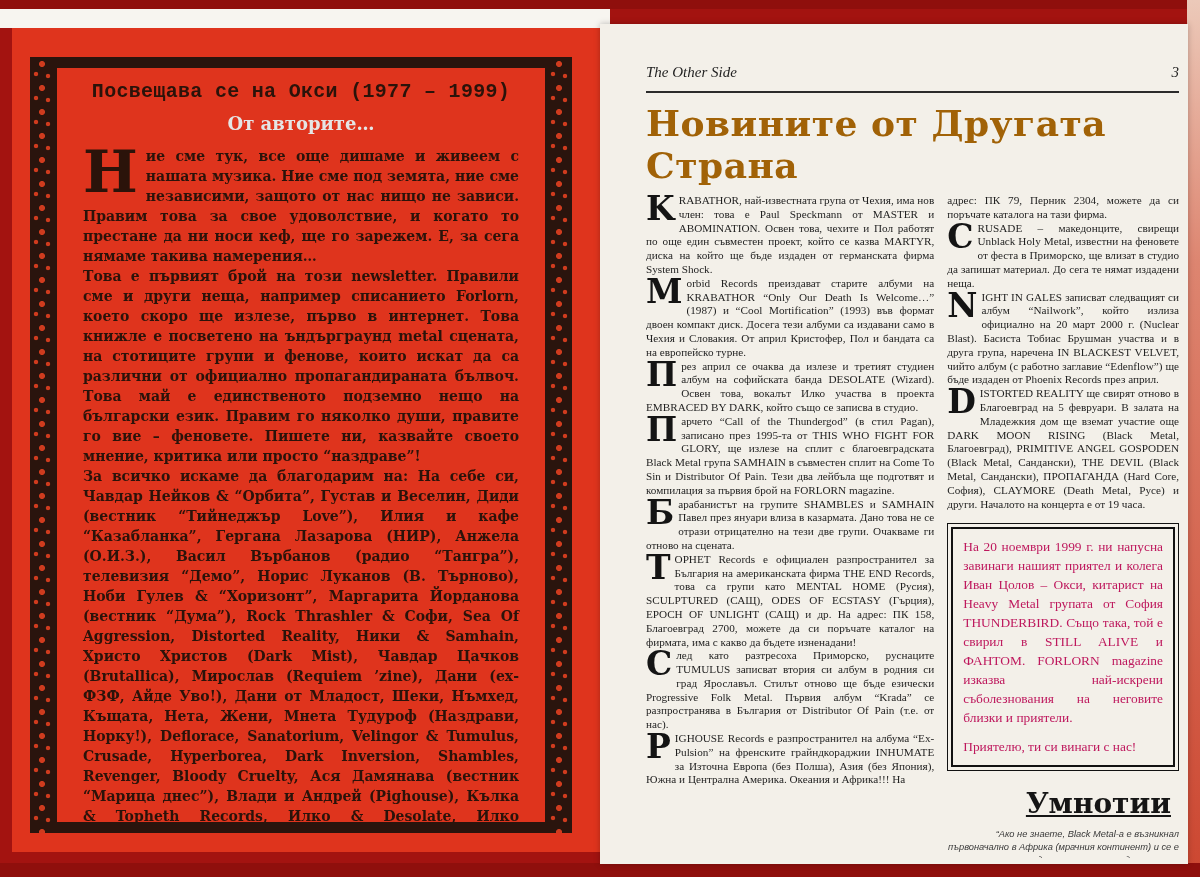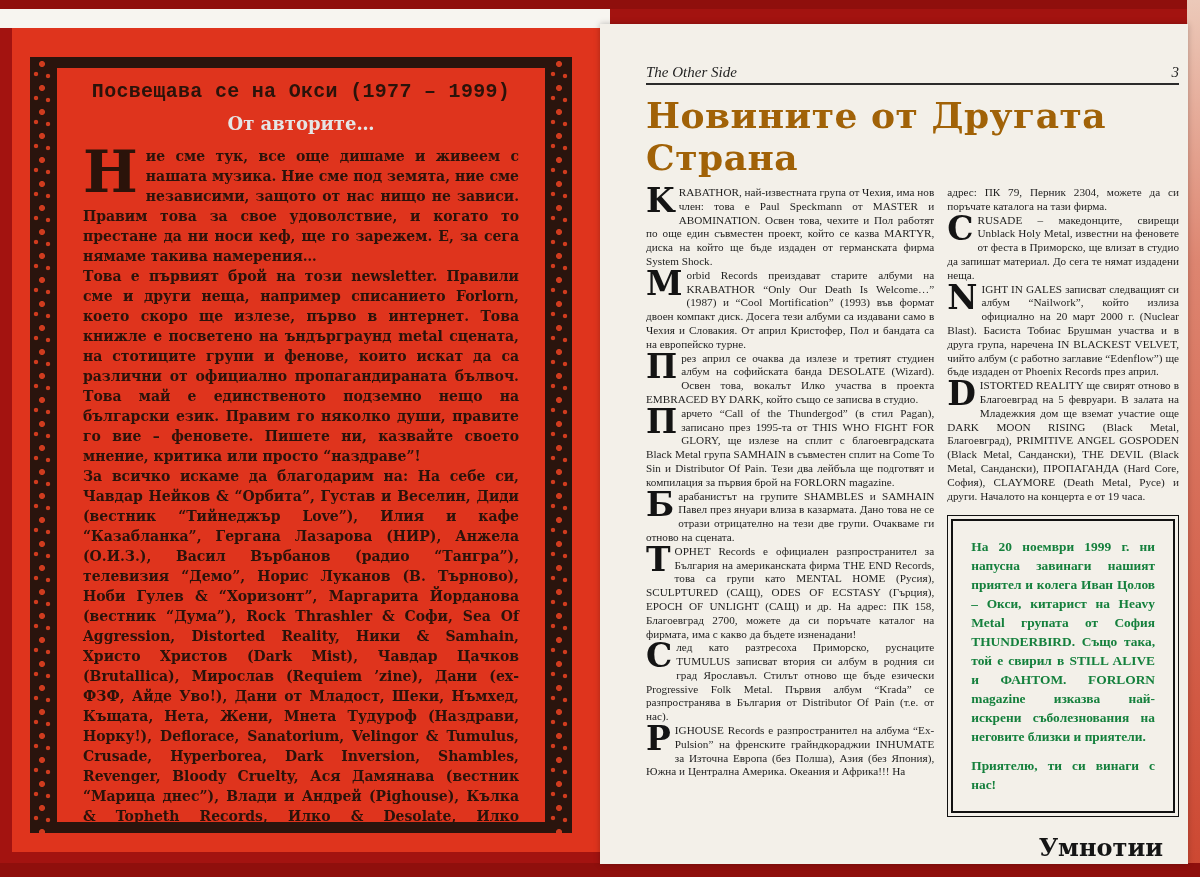--- a/index.html
+++ b/index.html
@@ -36,38 +36,38 @@
   .gothic{margin:0;font-family:"DejaVu Serif",serif;font-weight:bold;
     font-size:14px;line-height:20px;text-align:justify;color:#2b130a;}
   .dropcap-left{float:left;font-size:58px;line-height:.78;padding:4px 8px 0 0;
     font-family:"DejaVu Serif",serif;font-weight:bold;color:#2b130a;}
 
   
   .right-page{position:absolute;left:600px;top:24px;width:588px;height:840px;
     background:#f3f0e9;box-shadow:0 0 6px rgba(0,0,0,.25);}
   .rp-inner{position:absolute;left:46px;right:9px;top:40px;bottom:6px;overflow:hidden;}
   .running-head{display:flex;justify-content:space-between;align-items:baseline;
-    border-bottom:2px solid #2b2b2b;padding-bottom:2px;
+    border-bottom:2px solid #2b2b2b;padding-bottom:10px;
     font-family:"Liberation Serif",serif;font-style:italic;font-size:15px;color:#1f1f1f;}
   .headline{margin:9px 0 8px;text-align:left;font-family:"DejaVu Serif",serif;
     font-weight:bold;font-size:36px;color:#a16207;letter-spacing:.5px;}
   .cols{display:flex;gap:13px;}
   .col1{width:291px;}
   .col2{width:234px;}
   .news{margin:0;font-size:11.2px;line-height:13.8px;text-align:justify;color:#1e1e1e;
     font-family:"Liberation Serif",serif;}
   .dc{float:left;font-family:"DejaVu Serif",serif;font-weight:bold;font-size:33px;
     line-height:.78;padding:2px 4px 0 0;color:#141414;}
   .obit{margin-top:12px;border:1px solid #111;padding:3px;background:#f3f0e9;}
   .obit-inner{border:2px solid #111;padding:8px 10px 9px;}
-  .obit-inner p{margin:8px;font-family:"Liberation Serif",serif;font-size:13.4px;
-    line-height:19px;text-align:justify;color:#15803d;font-weight:bold;}
+  .obit-inner p{margin:0;font-family:"Liberation Serif",serif;font-size:13.4px;
+    line-height:19px;text-align:justify;color:#be185d;}
   .obit-close{text-align:center;margin-top:10px !important;}
-  .notes-head{margin:16px 16px 8px 0;text-align:right;font-family:"DejaVu Serif",serif;
-    font-weight:bold;font-size:24px;color:#151515;text-decoration:underline;}
+  .notes-head{margin:16px 8px 8px 0;text-align:right;font-family:"DejaVu Serif",serif;
+    font-weight:bold;font-size:28px;color:#151515;text-decoration:underline;}
   .quote{margin:0 0 4px;}
   .qtext{margin:0;font-family:"Liberation Sans",sans-serif;font-style:italic;
     font-size:9.3px;line-height:12.6px;text-align:right;color:#3a3a3a;}
 </style>
 </head>
 <body>
 
 <div class="top-dark"></div>
 <div class="top-white"></div>
 <div class="edge-band"></div>

